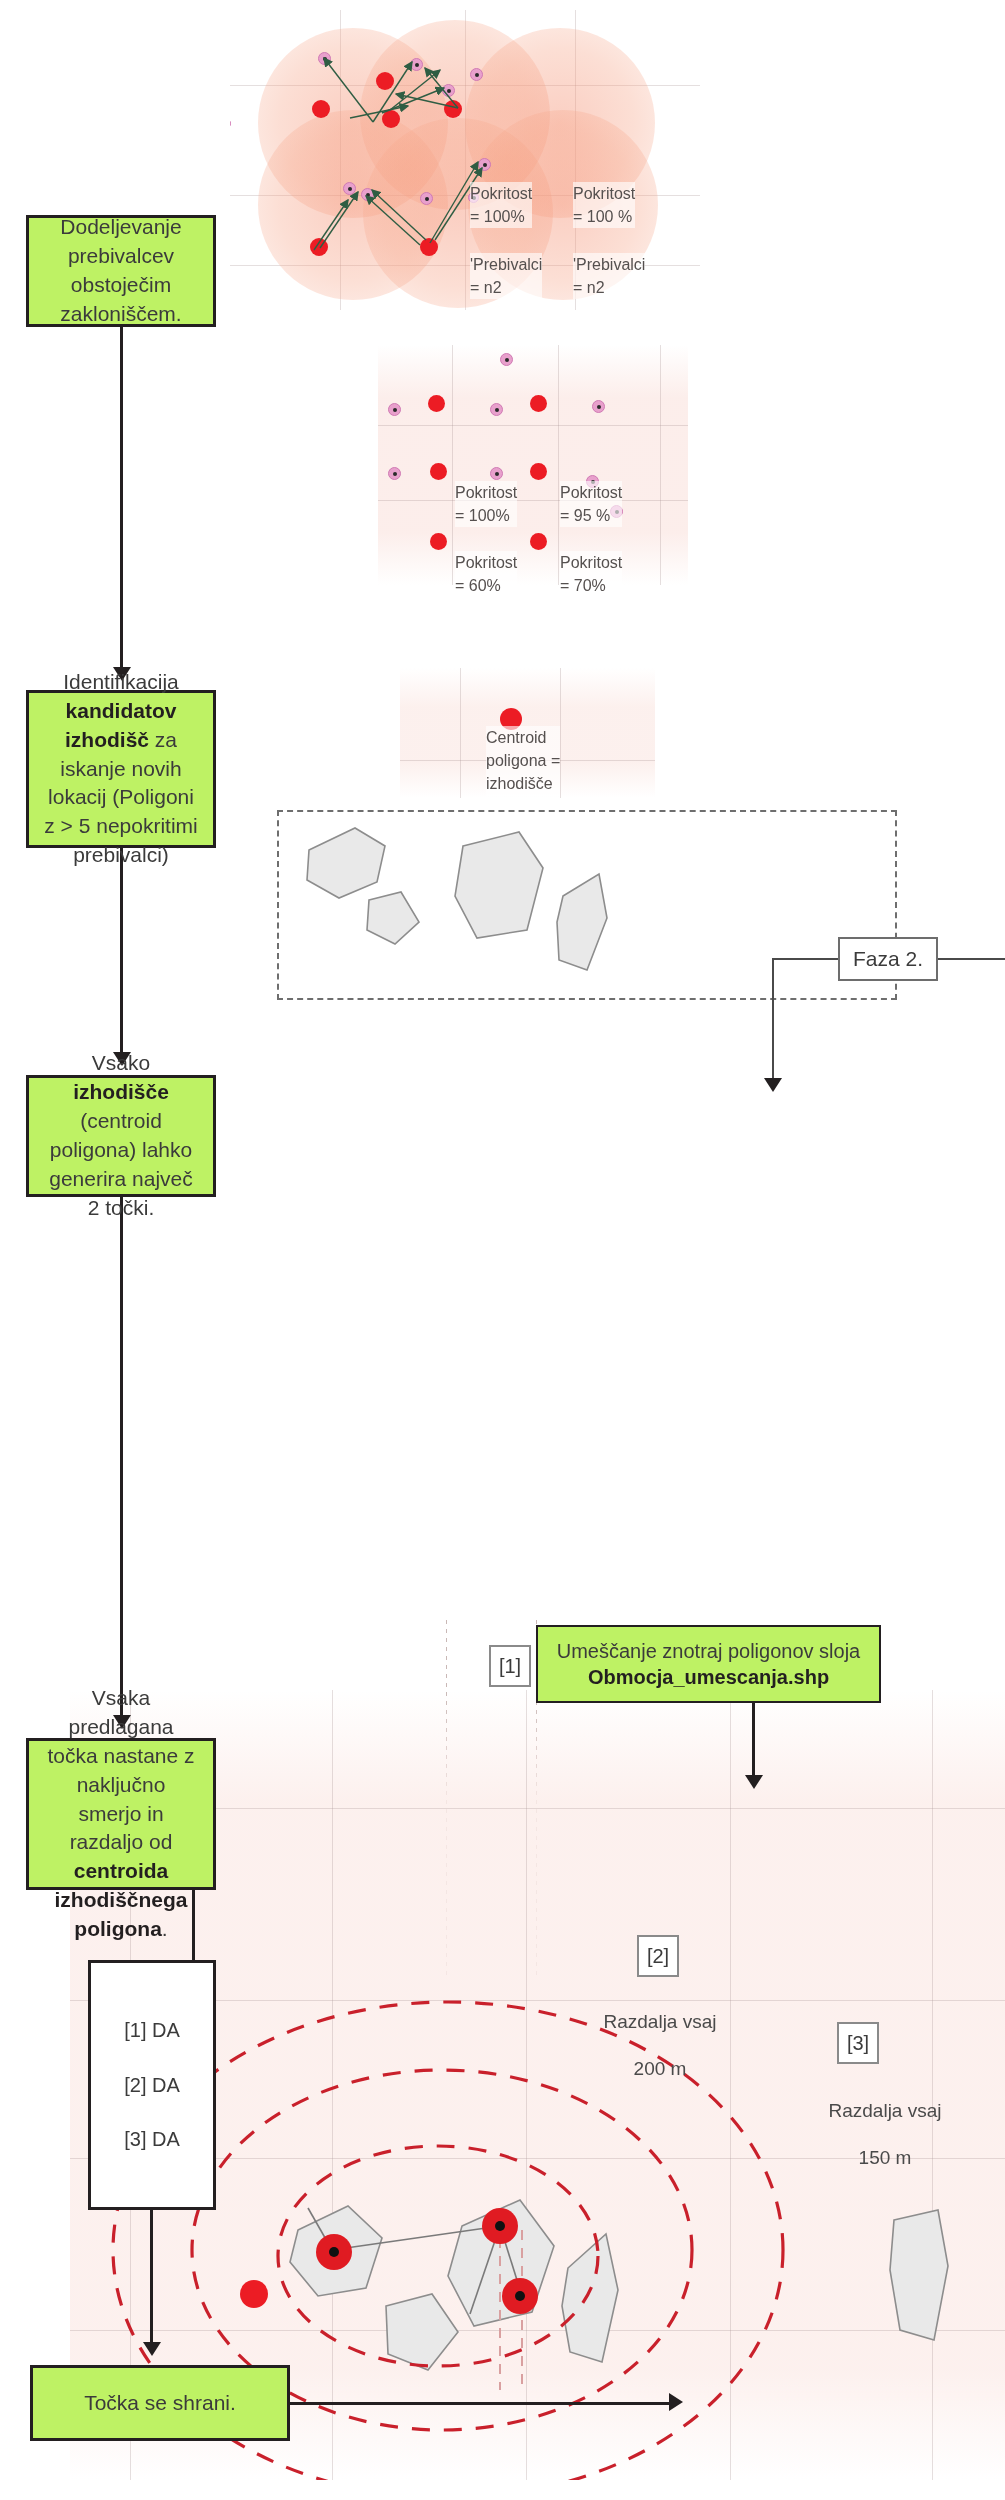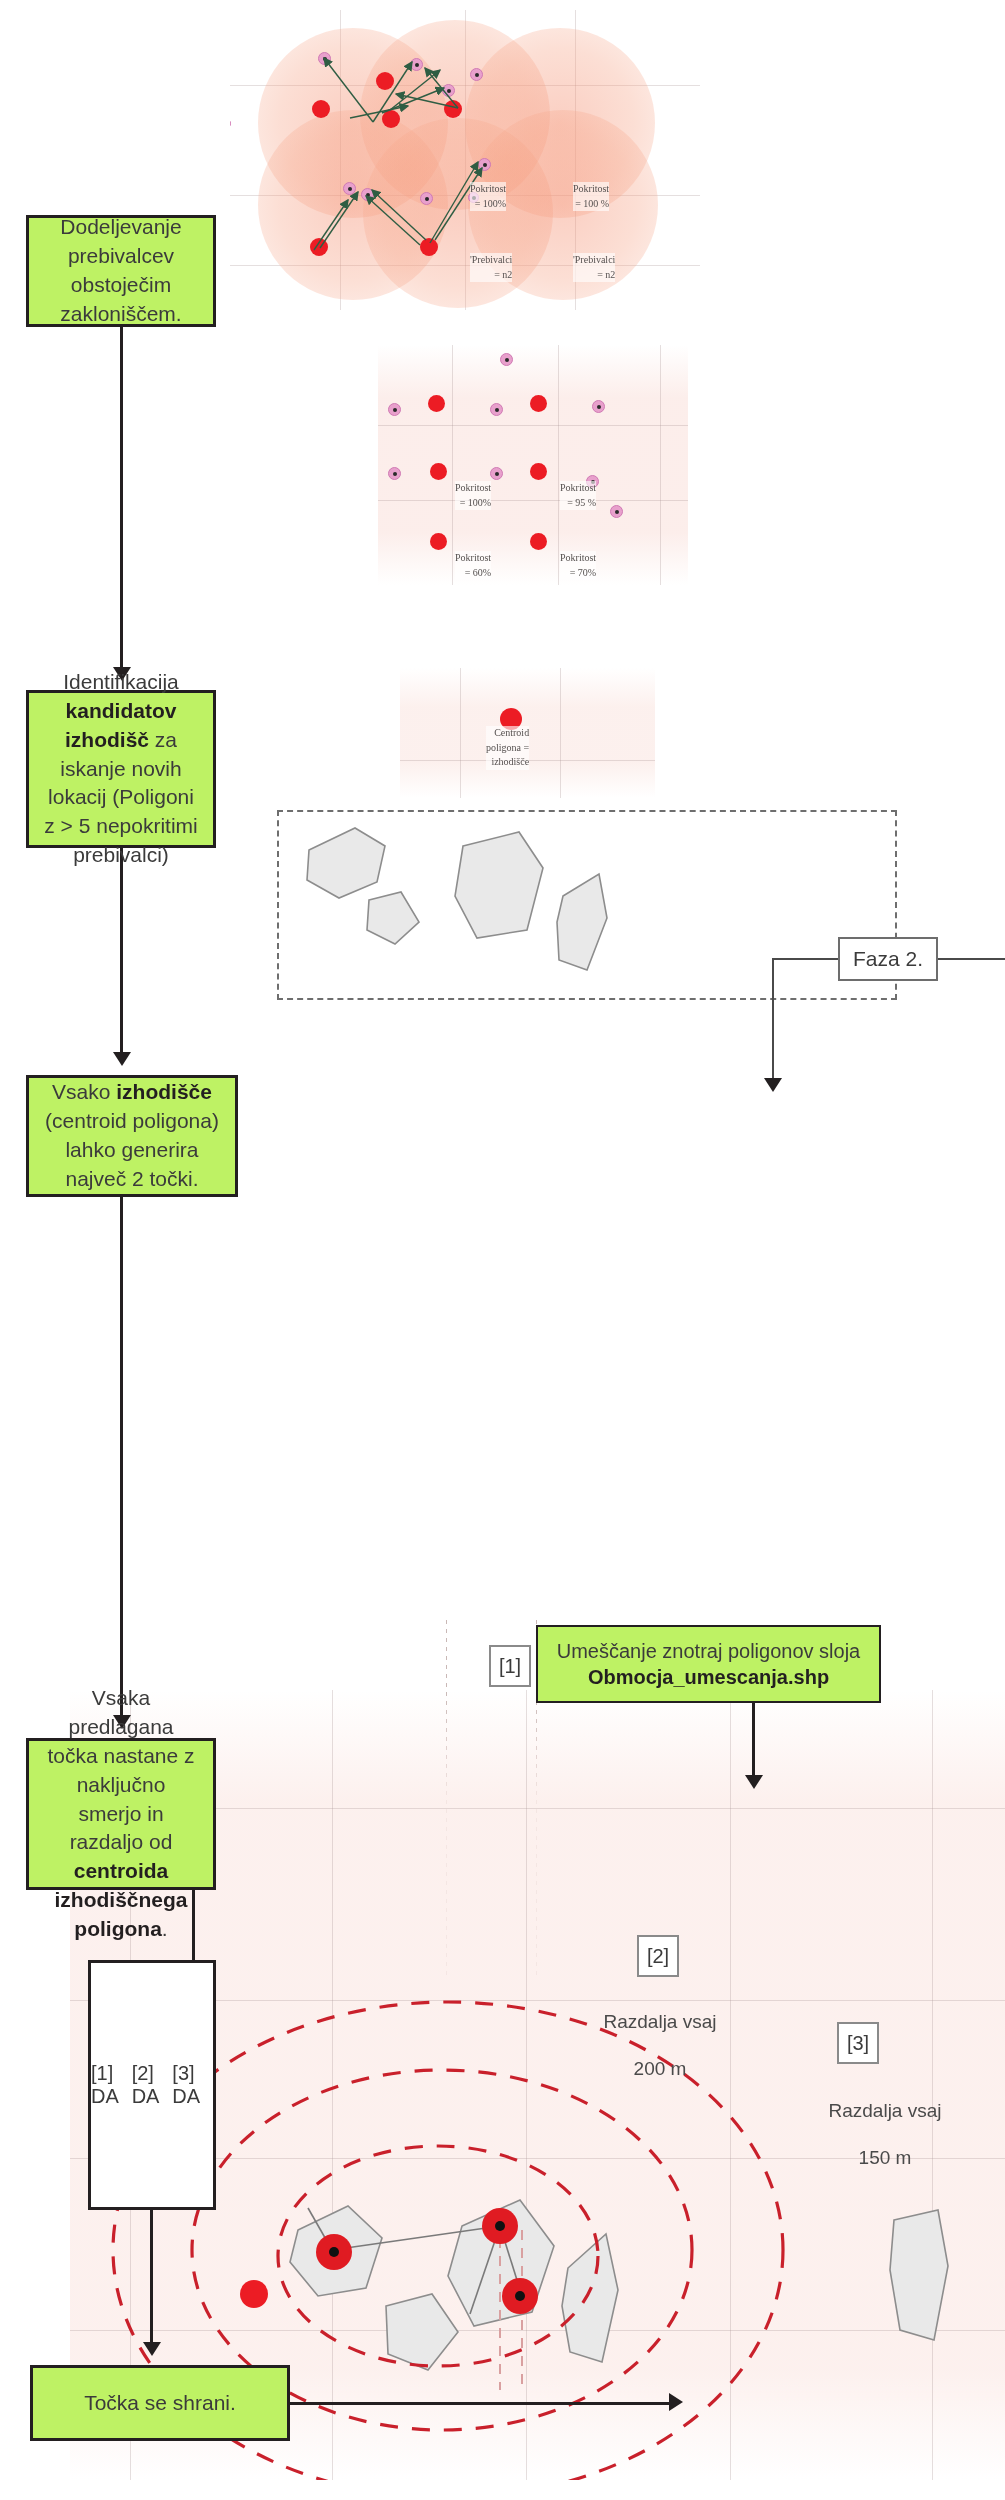--- a/index.html
+++ b/index.html
@@ -57,21 +57,21 @@
     color: #3b3b3b;
     font-size: 20px;
     z-index: 46;
   }
 
   .listbox {
     position: absolute;
     border: 3px solid #231f20;
     background: #ffffff;
     display: flex;
-    flex-direction: row;
+    flex-direction: column;
     align-items: center;
     justify-content: space-evenly;
     color: #3b3b3b;
     font-size: 20px;
     z-index: 44;
   }
 
   
   .vline { position: absolute; width: 3px; background: #231f20; z-index: 30; }
   .hline { position: absolute; height: 3px; background: #231f20; z-index: 30; }
@@ -117,28 +117,27 @@
   .dot-target {
     position: absolute; border-radius: 50%;
     background: #e01b22; z-index: 16;
     display:flex; align-items:center; justify-content:center;
   }
   .dot-target::after {
     content:""; width: 30%; height: 30%; border-radius: 50%; background:#111;
   }
   .maplabel {
     position: absolute;
-    font-family: Liberation Serif, serif;
-    font-size: 10px;
+    font-family: Liberation Sans, sans-serif;
+    font-size: 16px;
     line-height: 1.45;
     color: #55504f;
     background: rgba(255,255,255,.62);
     white-space: pre;
     z-index: 18;
-    text-align: right;
   }
   .dimlabel {
     position: absolute;
     font-size: 19px;
     line-height: 1.25;
     color: #4a4a4a;
     text-align: center;
     z-index: 47;
     white-space: pre-line;
   }
@@ -322,21 +321,21 @@
   </svg>
 
   <div class="flowbox" style="left:26px; top:215px; width:190px; height:112px;">
     <span>Dodeljevanje prebivalcev obstoječim zakloniščem.</span>
   </div>
 
   <div class="flowbox" style="left:26px; top:690px; width:190px; height:158px;">
     <span><span>Identifikacija </span><b>kandidatov izhodišč</b><span> za iskanje novih lokacij (Poligoni z &gt; 5 nepokritimi prebivalci)</span></span>
   </div>
 
-  <div class="flowbox" style="left:26px; top:1075px; width:212px; height:122px;">
+  <div class="flowbox" style="left:26px; top:1075px; width:190px; height:122px;">
     <span><span>Vsako </span><b>izhodišče</b><span> (centroid poligona) lahko generira največ 2 točki.</span></span>
   </div>
 
   <div class="flowbox" style="left:26px; top:1738px; width:190px; height:152px;justify-content:flex-end;">
     <span><span>Vsaka predlagana točka nastane z naključno smerjo in razdaljo od </span><b>centroida izhodiščnega poligona</b><span>.</span></span>
   </div>
 
   <div class="listbox" style="left:88px; top:1960px; width:128px; height:250px; padding:24px 0;">
     <span>[1] DA</span>
     <span>[2] DA</span>

